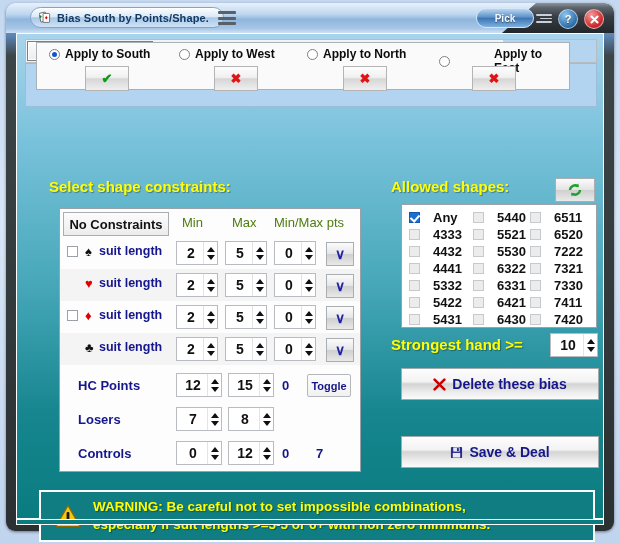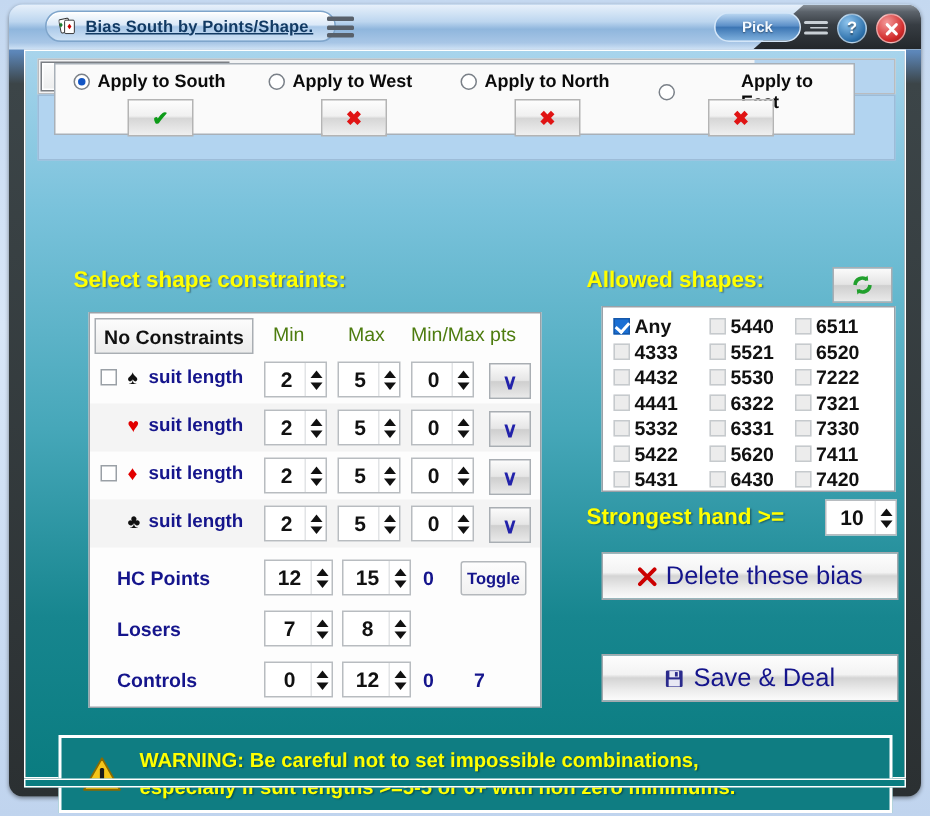--- a/index.html
+++ b/index.html
@@ -31,21 +31,20 @@
     padding:0 14px 0 8px;
     display:flex;align-items:center;gap:5px;
     border-radius:11px;
     background:linear-gradient(180deg,#fdfefe 0%,#dbe9f8 45%,#a9c8e8 52%,#cfe2f5 100%);
     border:1px solid #7fa5cb;
     box-shadow:inset 0 1px 0 #fff;
   }
   #title-text{
     font-size:11px;font-weight:bold;color:#123a63;white-space:nowrap;
     letter-spacing:.1px;
-    text-decoration:underline;
   }
   #title-icon{width:13px;height:13px;flex:none;}
   #hamburger{position:absolute;left:212px;top:8px;width:18px;height:14px;
     display:flex;flex-direction:column;justify-content:space-between;}
   #hamburger i{display:block;height:3px;background:#58606a;border-radius:1px;}
   #tb-right{
     position:absolute;right:0;top:0;width:150px;height:30px;
   }
   #tb-dark{
     position:absolute;right:0;top:0;width:112px;height:30px;
@@ -195,21 +194,21 @@
     border:1px solid #b4b8bc;border-radius:2px;
     display:flex;align-items:center;justify-content:center;
     font-size:11px;font-weight:bold;color:#15158c;
   }
   
   #shapesbox{
     position:absolute;left:384px;top:170px;width:196px;height:124px;
     background:#fff;border:1px solid #9aa1a8;box-sizing:border-box;
   }
   .shape-item{
-    position:absolute;display:flex;align-items:center;gap:3px;
+    position:absolute;display:flex;align-items:center;gap:13px;
     font-size:13px;font-weight:bold;color:#111;
   }
   .shape-item .cb{
     width:11px;height:11px;flex:none;box-sizing:border-box;
     background:#ececec;border:1px solid #c6cacd;
   }
   .shape-item .cb.on{background:#1a6fd4;border-color:#1558aa;position:relative;}
   .shape-item .cb.on::after{
     content:"";position:absolute;left:2px;top:0px;width:4px;height:7px;
     border:solid #fff;border-width:0 2px 2px 0;transform:rotate(42deg);
@@ -220,21 +219,21 @@
     border:1px solid #a9aeb3;
     display:flex;align-items:center;justify-content:center;
   }
   #strongest-spin{left:533px;top:299px;width:48px;height:24px;}
   
   .act-btn{
     position:absolute;left:384px;width:196px;height:30px;
     background:linear-gradient(180deg,#fdfdfd 0%,#f3f3f3 42%,#d4d4d4 50%,#ededed 78%,#fbfbfb 100%);
     border:1px solid #a4a9ae;
     display:flex;align-items:center;justify-content:center;gap:6px;
-    font-size:17px;font-weight:normal;color:#15158c;text-align:center;
+    font-size:14px;font-weight:bold;color:#15158c;text-align:center;
   }
   
   #warning{
     position:absolute;left:22px;top:456px;width:556px;height:52px;
     background:#0f7d82;border:2px solid #ffffff;box-sizing:border-box;
     display:flex;align-items:center;gap:12px;padding-left:14px;
   }
   #warn-text{
     font-size:13.5px;font-weight:bold;color:#ffff00;line-height:18px;
     text-shadow:1px 1px 1px rgba(0,0,0,.35);
@@ -555,21 +554,21 @@
         <div class="shape-item" style="left:71px;top:56px">
             <span class="cb"></span>
             <span>6322</span>
           </div>
         <div class="shape-item" style="left:71px;top:73px">
             <span class="cb"></span>
             <span>6331</span>
           </div>
         <div class="shape-item" style="left:71px;top:90px">
             <span class="cb"></span>
-            <span>5620</span>
+            <span>6421</span>
           </div>
         <div class="shape-item" style="left:71px;top:107px">
             <span class="cb"></span>
             <span>6430</span>
           </div>
 
         <div class="shape-item" style="left:128px;top:5px">
             <span class="cb"></span>
             <span>6511</span>
           </div>

